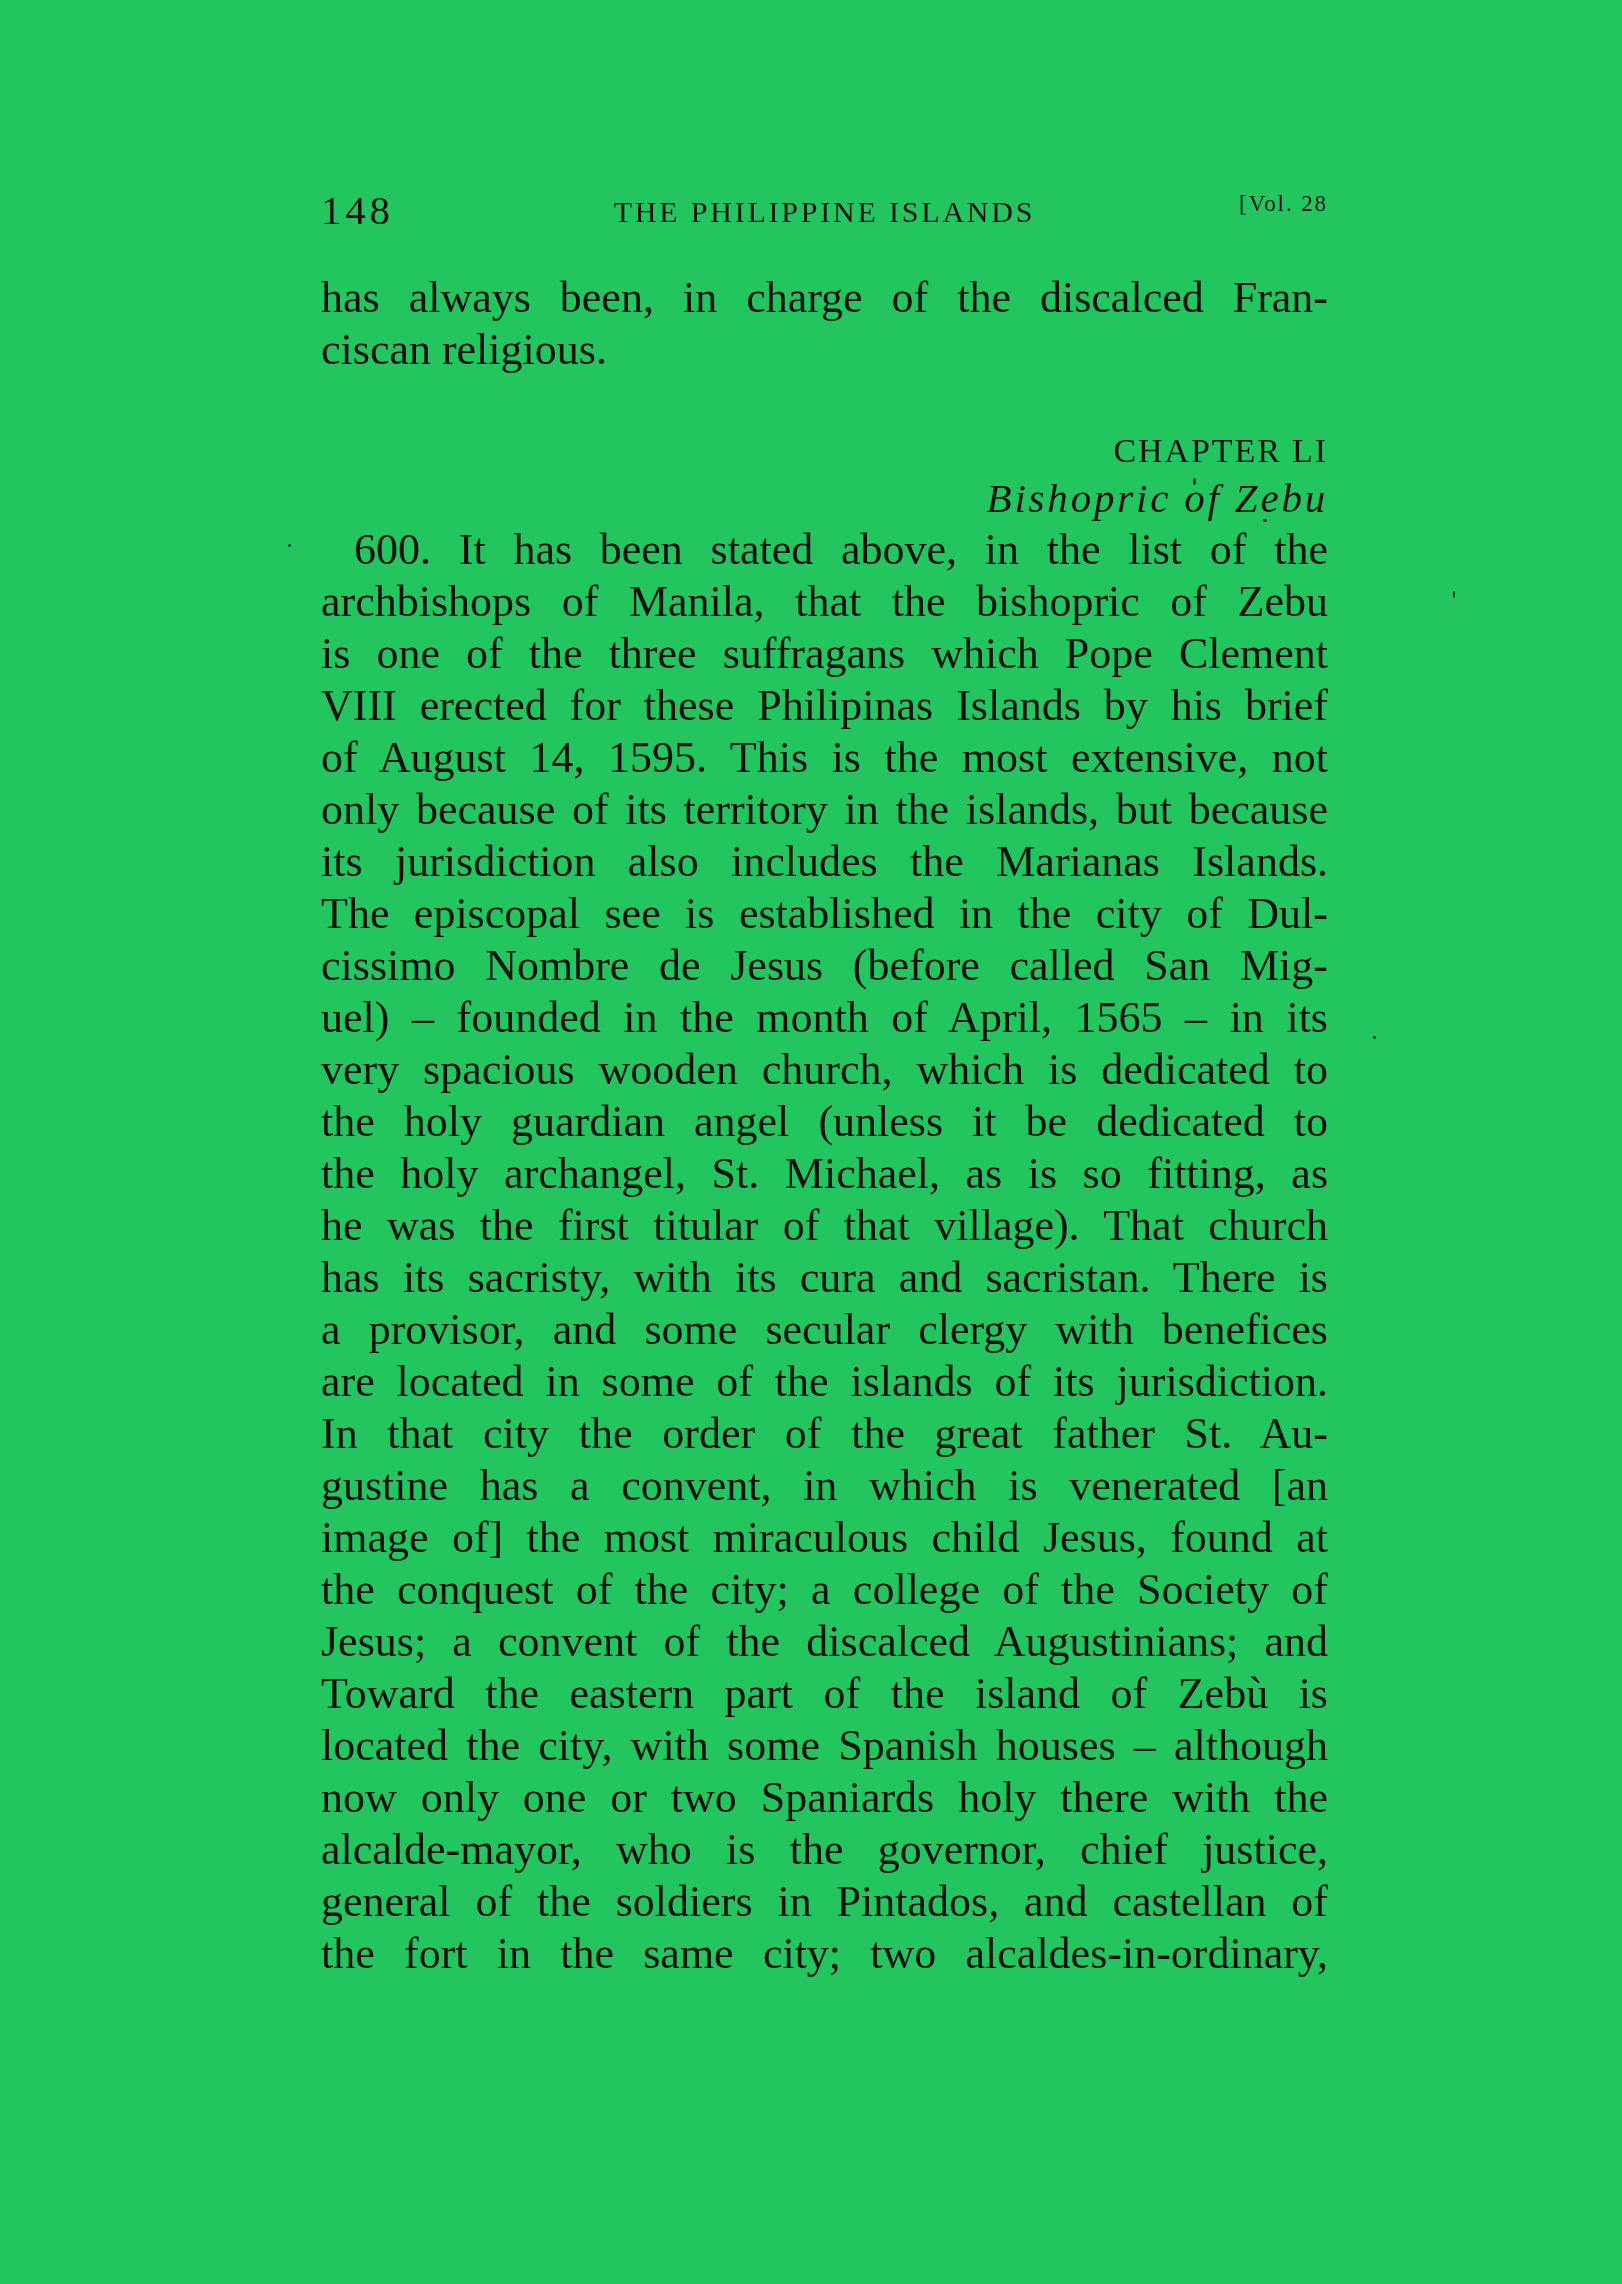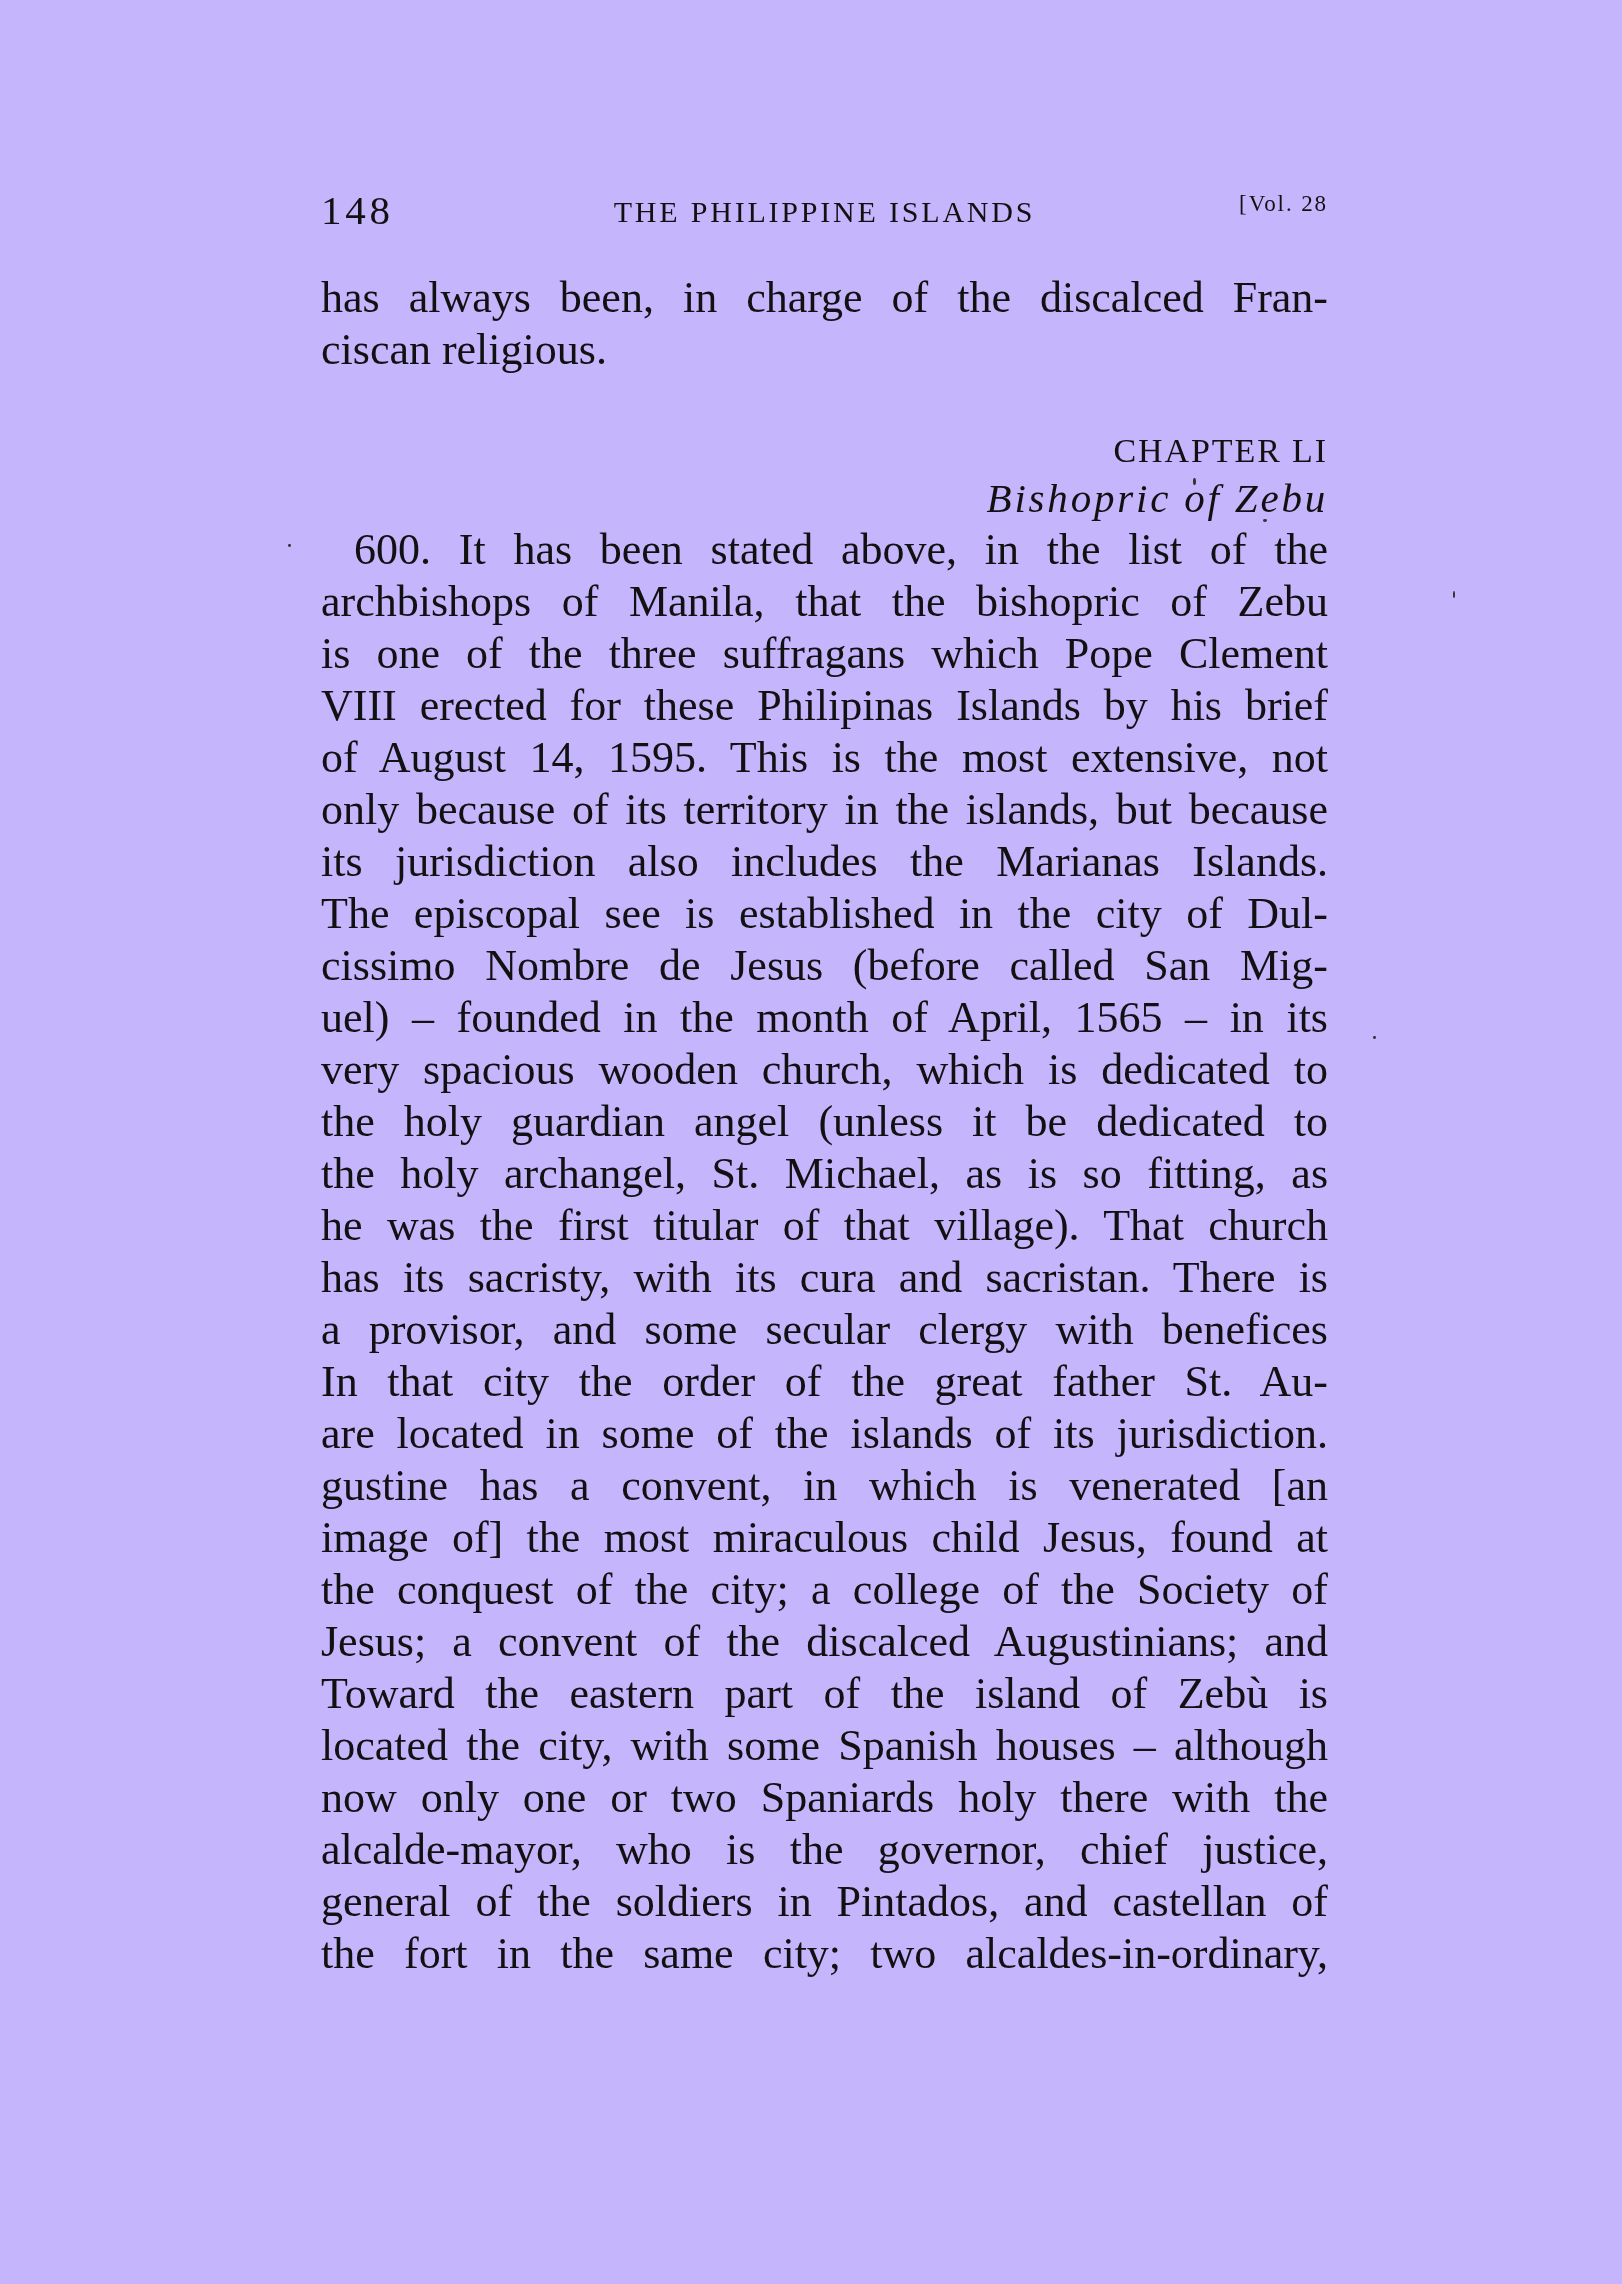--- a/index.html
+++ b/index.html
@@ -1,17 +1,17 @@
 <!DOCTYPE html>
 <html style="font-size:15px"><head>
 <meta charset="utf-8">
 <style>
   html, body { margin: 0; padding: 0; background: #ffffff; }
   body { width: 1622px; height: 2285px; position: relative; overflow: hidden; color: #111111; }
-  .page { position: absolute; left: 0; top: 0; width: 1622px; height: 2285px; background: #c4b5fd; }
+  .page { position: absolute; left: 0; top: 0; width: 1622px; height: 2285px; background: #22c55e; }
   .running-head {
     position: absolute; left: 321px; top: 182px; width: 1007px; height: 56px;
     font-family: "Liberation Serif", "DejaVu Serif", serif;
   }
   .rh-page { position: absolute; left: 0; top: 3.7px; font-size: 41px; letter-spacing: 3.7px; }
   .rh-title { position: absolute; left: 0; right: 0; top: 13px; text-align: center; font-size: 30px; letter-spacing: 2.8px; }
   .rh-vol { position: absolute; right: 0; top: 9.3px; font-size: 23px; letter-spacing: 1.9px; }
   .body {
     position: absolute; left: 321px; top: 272px; width: 1007px;
     font-family: "Liberation Serif", "DejaVu Serif", serif;
@@ -52,22 +52,22 @@
       <span class="line" style="word-spacing: 0px;">its jurisdiction also includes the Marianas Islands.</span>
       <span class="line" style="word-spacing: 0px;">The episcopal see is established in the city of Dul-</span>
       <span class="line" style="word-spacing: 0px;">cissimo Nombre de Jesus (before called San Mig-</span>
       <span class="line" style="word-spacing: 0px;">uel) – founded in the month of April, 1565 – in its</span>
       <span class="line" style="word-spacing: 0px;">very spacious wooden church, which is dedicated to</span>
       <span class="line" style="word-spacing: 0px;">the holy guardian angel (unless it be dedicated to</span>
       <span class="line" style="word-spacing: 0px;">the holy archangel, St. Michael, as is so fitting, as</span>
       <span class="line" style="word-spacing: 0px;">he was the first titular of that village).  That church</span>
       <span class="line" style="word-spacing: 0px;">has its sacristy, with its cura and sacristan.  There is</span>
       <span class="line" style="word-spacing: 0px;">a provisor, and some secular clergy with benefices</span>
+      <span class="line" style="word-spacing: 0px;">are located in some of the islands of its jurisdiction.</span>
       <span class="line" style="word-spacing: 0px;">In that city the order of the great father St. Au-</span>
-      <span class="line" style="word-spacing: 0px;">are located in some of the islands of its jurisdiction.</span>
       <span class="line" style="word-spacing: 0px;">gustine has a convent, in which is venerated [an</span>
       <span class="line" style="word-spacing: 0px;">image of] the most miraculous child Jesus, found at</span>
       <span class="line" style="word-spacing: 0px;">the conquest of the city; a college of the Society of</span>
       <span class="line" style="word-spacing: 0px;">Jesus; a convent of the discalced Augustinians; and</span>
       <span class="line" style="word-spacing: 0px;">Toward the eastern part of the island of Zebù is</span>
       <span class="line" style="word-spacing: 0px;">located the city, with some Spanish houses – although</span>
       <span class="line" style="word-spacing: 0px;">now only one or two Spaniards holy there with the</span>
       <span class="line" style="word-spacing: 0px;">alcalde-mayor, who is the governor, chief justice,</span>
       <span class="line" style="word-spacing: 0px;">general of the soldiers in Pintados, and castellan of</span>
       <span class="line" style="word-spacing: 0px;">the fort in the same city; two alcaldes-in-ordinary,</span>

